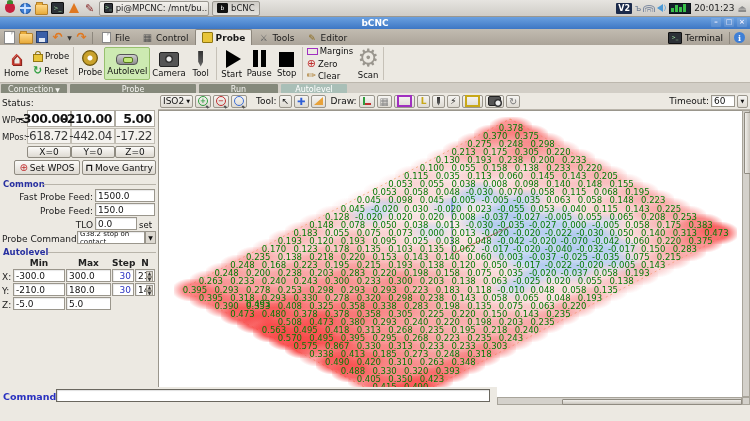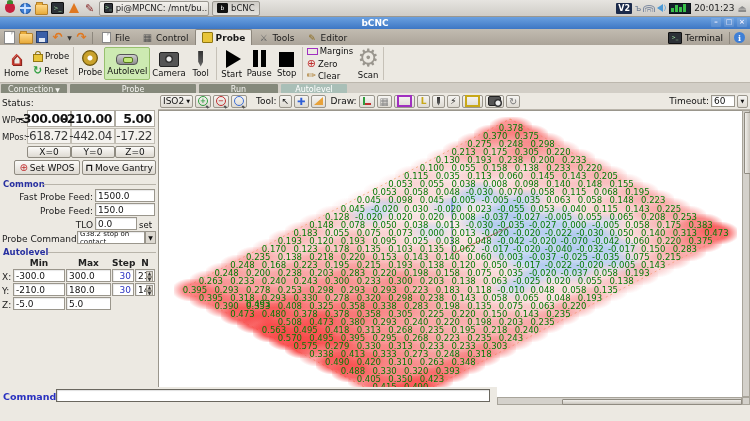--- a/index.html
+++ b/index.html
@@ -1061,29 +1061,29 @@
         <span class="pv" style="left: 345.8px; top: 215px;">0.240</span>
         <span class="pv" style="left: 108.8px; top: 223.1px;">0.570</span>
         <span class="pv" style="left: 140.4px; top: 223.1px;">0.495</span>
         <span class="pv" style="left: 172px; top: 223.1px;">0.395</span>
         <span class="pv" style="left: 203.6px; top: 223.1px;">0.295</span>
         <span class="pv" style="left: 235.2px; top: 223.1px;">0.268</span>
         <span class="pv" style="left: 266.8px; top: 223.1px;">0.223</span>
         <span class="pv" style="left: 298.4px; top: 223.1px;">0.235</span>
         <span class="pv" style="left: 330px; top: 223.1px;">0.243</span>
         <span class="pv" style="left: 124.6px; top: 231.2px;">0.575</span>
-        <span class="pv" style="left: 156.2px; top: 231.2px;">0.279</span>
+        <span class="pv" style="left: 156.2px; top: 231.2px;">0.867</span>
         <span class="pv" style="left: 187.8px; top: 231.2px;">0.330</span>
         <span class="pv" style="left: 219.4px; top: 231.2px;">0.313</span>
         <span class="pv" style="left: 251px; top: 231.2px;">0.233</span>
         <span class="pv" style="left: 282.6px; top: 231.2px;">0.233</span>
         <span class="pv" style="left: 314.2px; top: 231.2px;">0.303</span>
         <span class="pv" style="left: 140.4px; top: 239.3px;">0.338</span>
         <span class="pv" style="left: 172px; top: 239.3px;">0.413</span>
-        <span class="pv" style="left: 203.6px; top: 239.3px;">0.333</span>
+        <span class="pv" style="left: 203.6px; top: 239.3px;">0.185</span>
         <span class="pv" style="left: 235.2px; top: 239.3px;">0.273</span>
         <span class="pv" style="left: 266.8px; top: 239.3px;">0.248</span>
         <span class="pv" style="left: 298.4px; top: 239.3px;">0.318</span>
         <span class="pv" style="left: 156.2px; top: 247.4px;">0.490</span>
         <span class="pv" style="left: 187.8px; top: 247.4px;">0.420</span>
         <span class="pv" style="left: 219.4px; top: 247.4px;">0.310</span>
         <span class="pv" style="left: 251px; top: 247.4px;">0.263</span>
         <span class="pv" style="left: 282.6px; top: 247.4px;">0.348</span>
         <span class="pv" style="left: 172px; top: 255.5px;">0.488</span>
         <span class="pv" style="left: 203.6px; top: 255.5px;">0.330</span>

